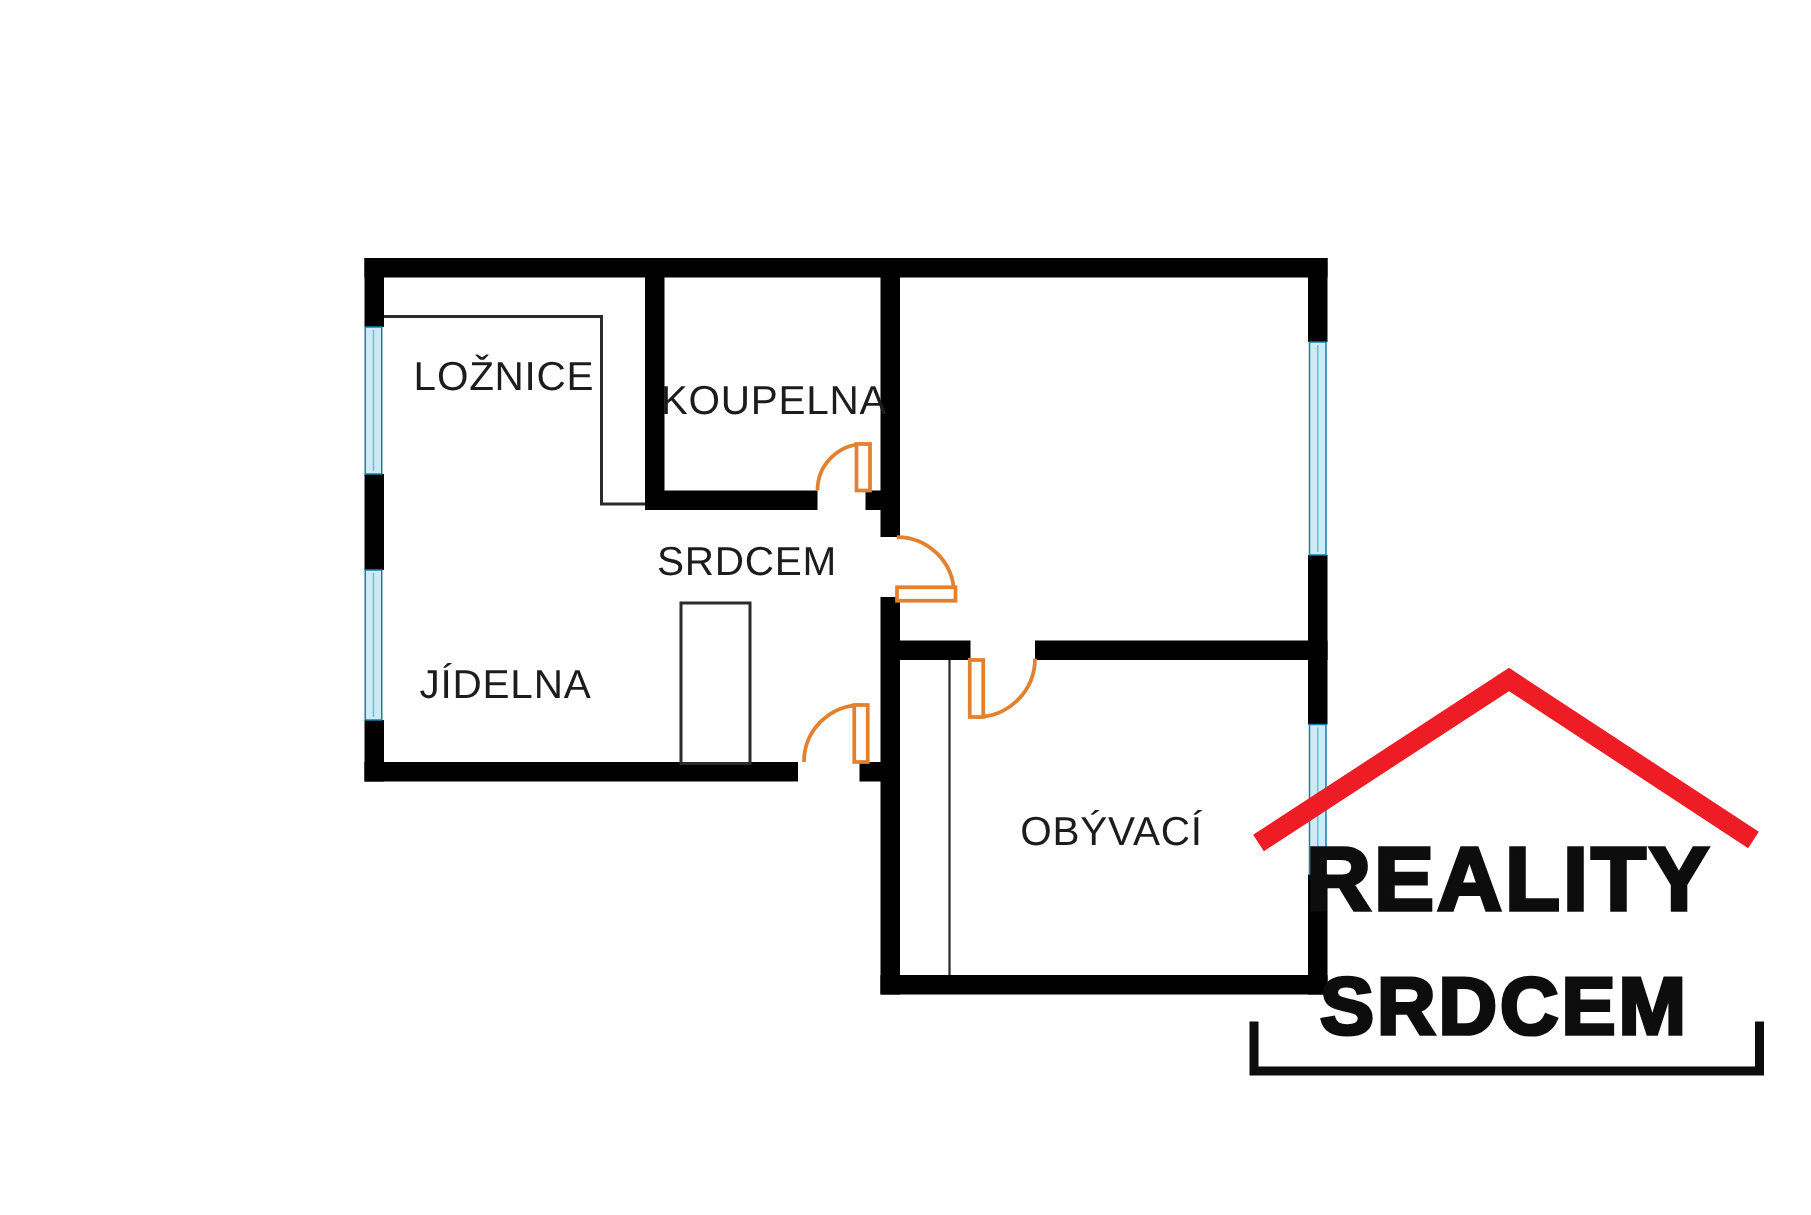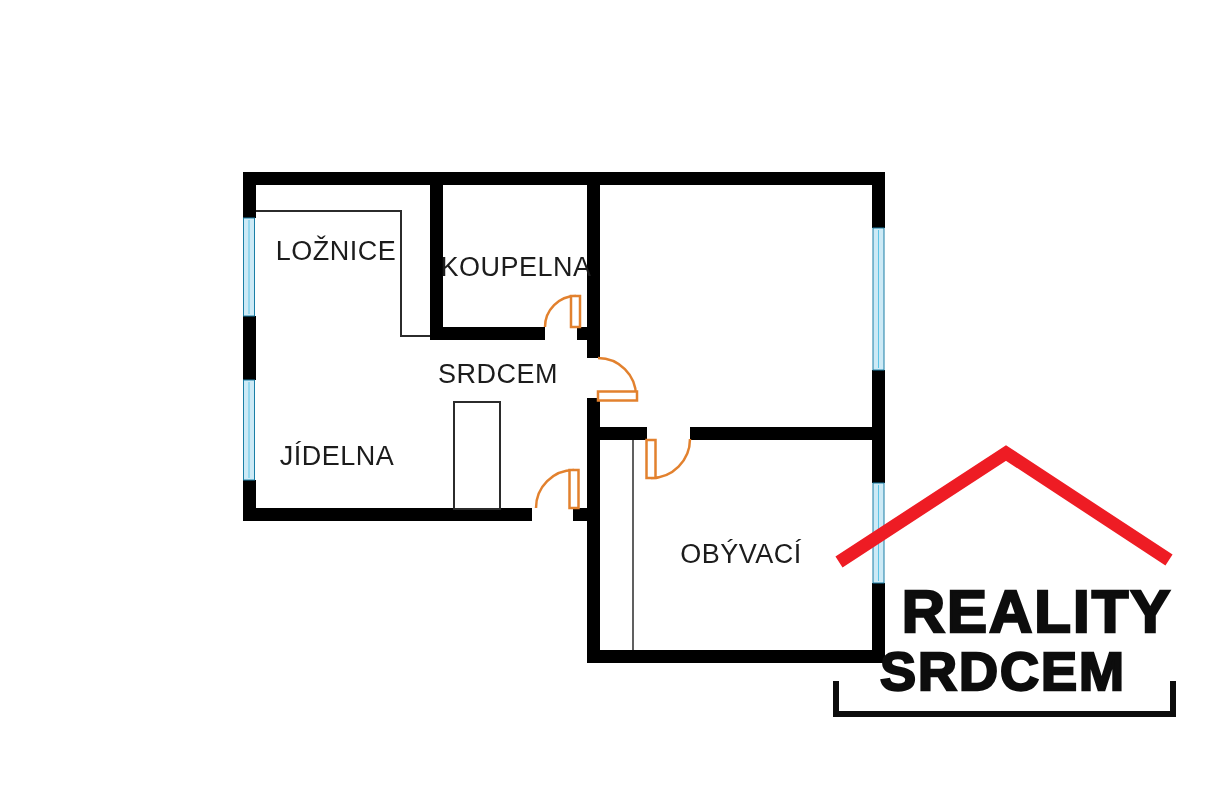--- a/index.html
+++ b/index.html
@@ -24,21 +24,21 @@
   }
   .logo-text {
     position: absolute;
     transform: translate(-50%, -50%);
     font-weight: bold;
     color: #0d0d0d;
     -webkit-text-stroke: 2.4px #0d0d0d;
     letter-spacing: 2px;
     white-space: nowrap;
   }
-  .logo-line1 { left: 1006px; top: 611px; font-size: 60px; margin-left: 31px; }
+  .logo-line1 { left: 1006px; top: 586px; font-size: 60px; }
   .logo-line2 { left: 1003px; top: 671px; font-size: 54px; }
 </style>
 </head>
 <body>
 
 <div id="canvas">
 
   <svg id="plan-svg" width="1207" height="810" viewBox="0 0 1207 810">
 
     <g fill="#000000">

